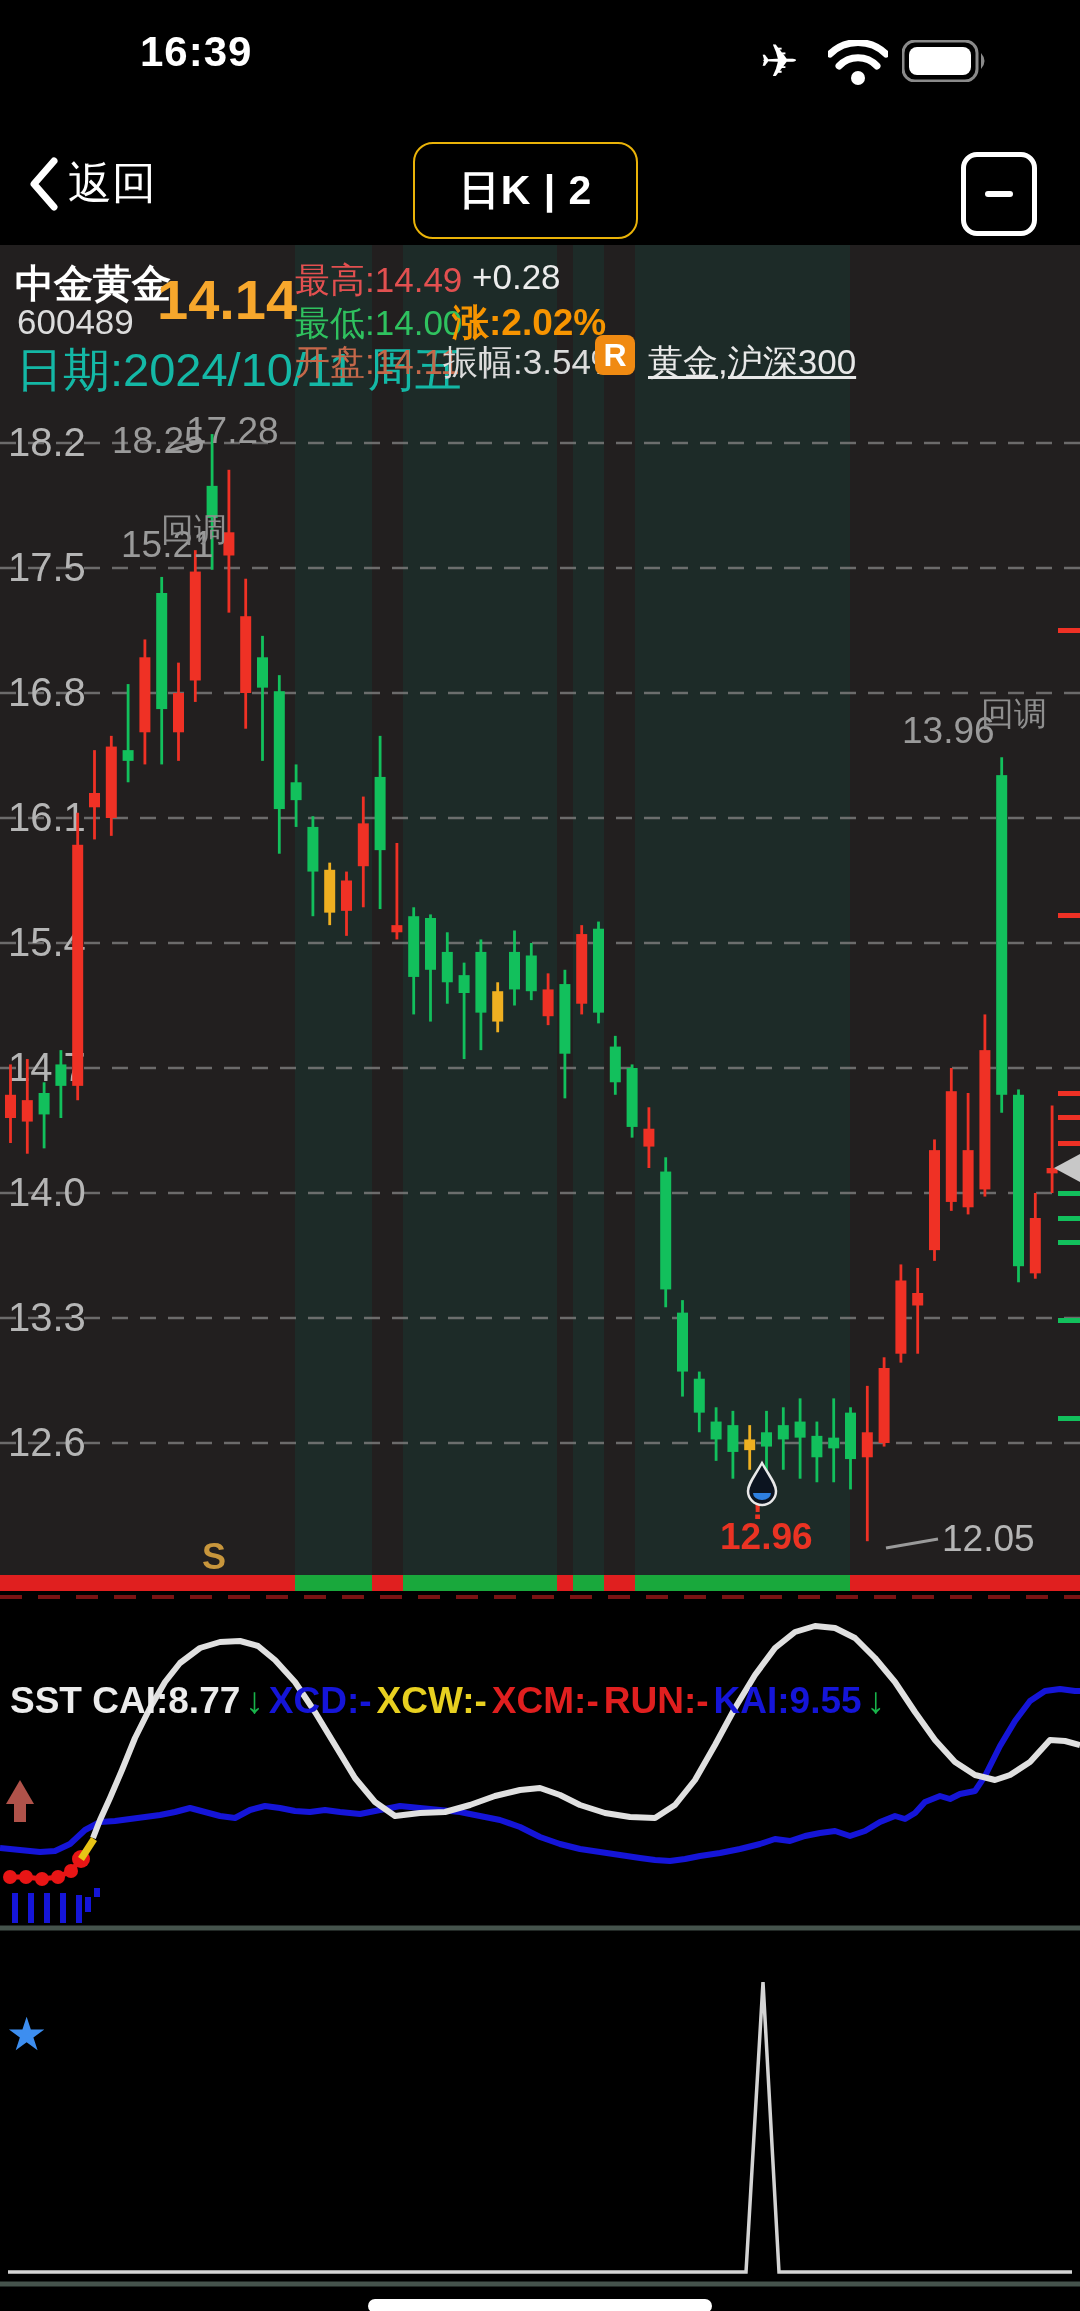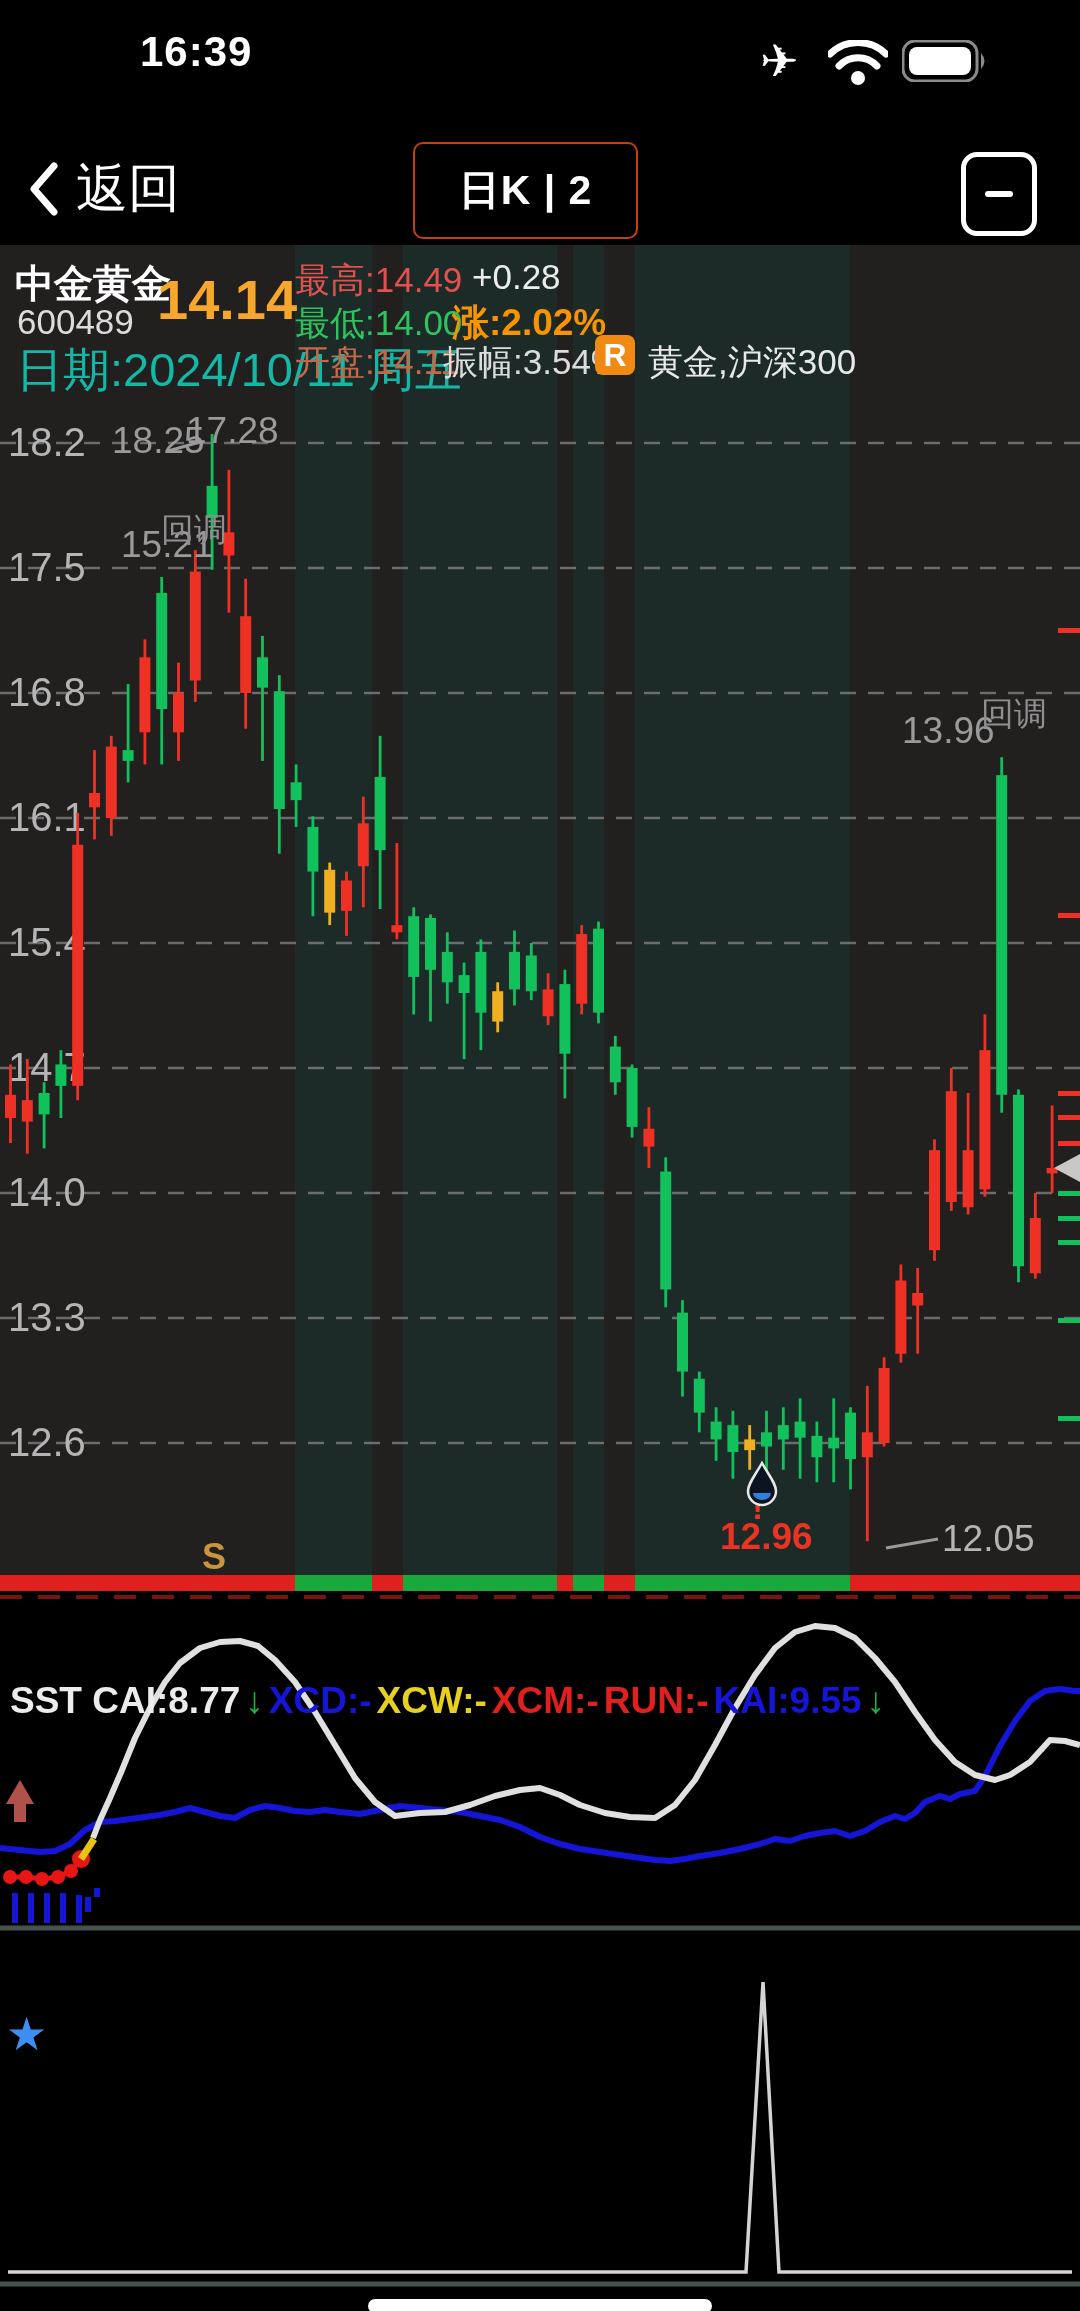--- a/index.html
+++ b/index.html
@@ -5,22 +5,22 @@
   html,body{margin:0;padding:0;background:#000;}
   body{width:1080px;height:2311px;position:relative;overflow:hidden;
        font-family:"Liberation Sans",sans-serif;-webkit-font-smoothing:antialiased;color:#fff;}
   .abs{position:absolute;}
   
   #status-time{left:140px;top:28px;font-size:42px;font-weight:bold;letter-spacing:1px;}
   #plane-icon{left:760px;top:34px;font-size:46px;}
   
   #nav{left:0;top:130px;width:1080px;height:115px;}
   #back{left:28px;top:24px;display:flex;align-items:center;cursor:pointer;}
-  #back-label{font-size:52px;margin-left:18px;}
-  .navbtn{border:2px solid #c2410c;border-radius:10px;background:transparent;color:#fff;
+  #back-label{font-size:44px;margin-left:10px;}
+  .navbtn{border:2px solid #eab308;border-radius:20px;background:transparent;color:#fff;
           font-size:41px;font-weight:bold;text-align:center;position:absolute;
           display:flex;align-items:center;justify-content:center;letter-spacing:1px;}
   #btn-kline{left:413px;top:12px;width:221px;height:93px;}
   #btn-indicator{left:648px;top:12px;width:255px;height:93px;}
   #btn-collapse{left:961px;top:22px;width:66px;height:74px;border:5px solid #fff;border-radius:16px;}
   #minus-glyph{width:28px;height:6px;background:#fff;border-radius:3px;}
   
   #header{left:0;top:245px;width:1080px;height:135px;z-index:5;}
   #header span{position:absolute;white-space:nowrap;}
   .h-name{left:15px;top:12px;font-size:39px;font-weight:bold;color:#fff;}
@@ -28,21 +28,21 @@
   .h-code{left:17px;top:57px;font-size:35px;color:#dcdcdc;}
   .h-date{left:16px;top:94px;font-size:47px;color:#14b8a6;}
   .h-high{left:295px;top:12px;font-size:35px;color:#e25050;}
   .h-low{left:295px;top:55px;font-size:35px;color:#2fc25f;text-align:right;}
   .h-open{left:295px;top:94px;font-size:35px;color:#c4684a;}
   .h-change{left:472px;top:12px;font-size:35px;color:#ececec;}
   .h-pct{left:452px;top:53px;font-size:37px;font-weight:bold;color:#f79400;}
   .h-amp{left:443px;top:94px;font-size:35px;color:#dcdcdc;}
   .h-badge{left:595px;top:90px;width:40px;height:40px;background:#f08a12;color:#fff;
            font-size:32px;font-weight:bold;border-radius:8px;display:flex;align-items:center;justify-content:center;}
-  .h-tags{left:648px;top:94px;font-size:35px;color:#e8e8e8;}
+  .h-tags{left:648px;top:94px;font-size:35px;color:#e8e8e8;text-decoration:underline;}
   
   #main-chart{left:0;top:245px;}
   #indicator-row{left:10px;top:1680px;width:1070px;height:46px;display:flex;gap:5px;
                  font-size:37px;font-weight:bold;white-space:nowrap;z-index:6;}
   #sub1{left:0;top:1620px;}
   #sub2{left:0;top:1925px;}
   #home-bar{left:368px;top:2299px;width:344px;height:14px;background:#fff;border-radius:8px;}
 </style>
 </head>
 <body>

